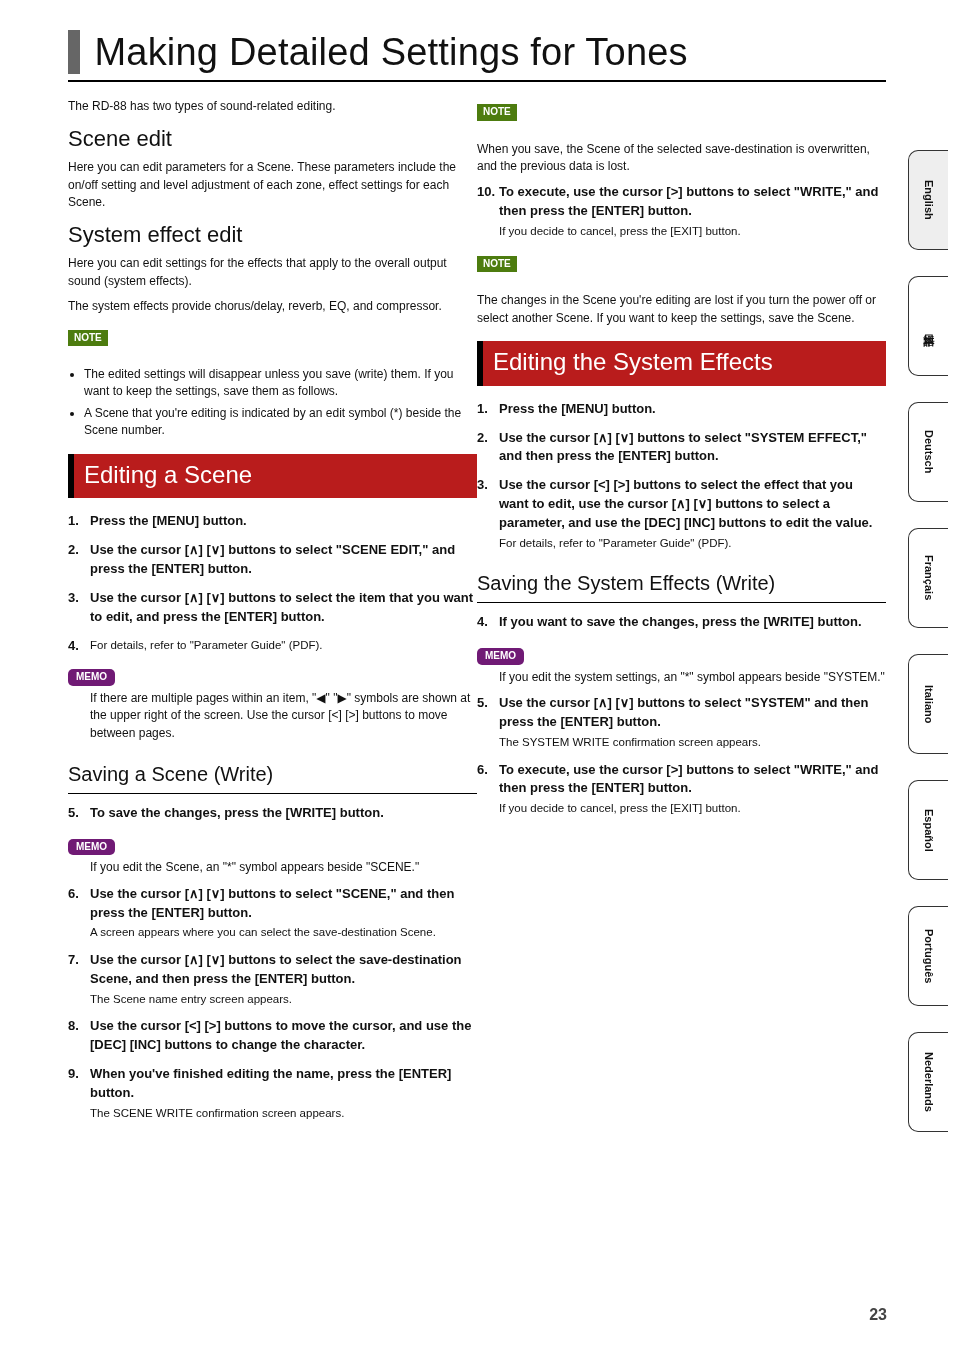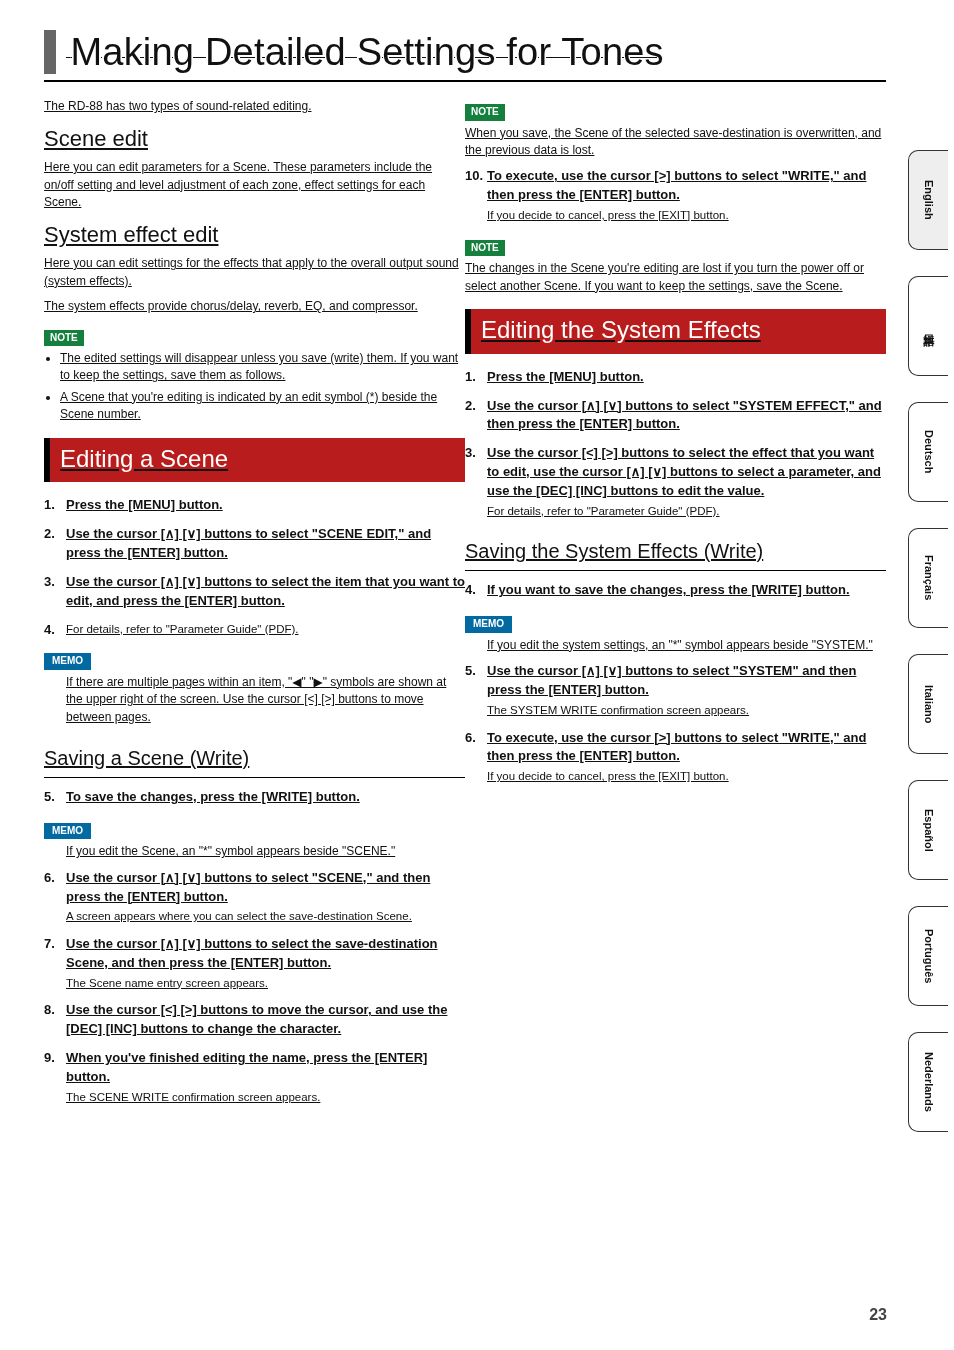--- a/index.html
+++ b/index.html
@@ -1,26 +1,26 @@
 <!DOCTYPE html>
 <html><head>
 <meta charset="utf-8">
 <style>
   * { box-sizing: border-box; margin: 0; padding: 0; }
   html, body { width: 954px; background: #fff; font-family: "Helvetica Neue", Arial, sans-serif; color: #111; }
-  .page { position: relative; width: 954px; min-height: 1350px; padding: 30px 68px 30px 44px; text-decoration: underline; }
+  .page { position: relative; width: 954px; min-height: 1350px; padding: 30px 68px 30px 68px; }
   .title-wrap { border-bottom: 2px solid #000; margin-bottom: 16px; padding-bottom: 6px; }
   .title-wrap .bar { display: inline-block; width: 12px; height: 44px; background: #666; vertical-align: middle; margin-right: 10px; }
   h1 { display: inline; font-size: 38px; font-weight: 400; vertical-align: middle; letter-spacing: 0.2px; }
   .cols { display: flex; }
   .col { flex: 1; font-size: 12px; line-height: 1.45; }
   .col p { margin-bottom: 8px; }
   h3.sub { font-size: 22px; font-weight: 400; margin: 8px 0 4px 0; font-family: "Helvetica Neue", Arial, sans-serif; }
-  .note-label { display: inline-block; background: #15803d; color: #fff; font-size: 10px; font-weight: 700; padding: 1px 6px; margin: 6px 0 4px 0; }
-  .memo-label { display: inline-block; background: #0369a1; color: #fff; font-size: 10px; font-weight: 700; padding: 1px 8px; margin: 6px 0 4px 0; border-radius: 0; }
+  .note-label { display: inline-block; background: #4d7c0f; color: #fff; font-size: 10px; font-weight: 700; padding: 1px 6px; margin: 6px 0 20px 0; }
+  .memo-label { display: inline-block; background: #701a75; color: #fff; font-size: 10px; font-weight: 700; padding: 1px 8px; margin: 6px 0 4px 0; border-radius: 5px; }
   ul.bul { list-style: disc; padding-left: 16px; margin-bottom: 8px; }
   ul.bul li { margin-bottom: 4px; }
   h2.sect { background: #b91c1c; color: #fff; font-size: 24px; font-weight: 400; padding: 4px 10px 6px 10px; margin: 14px 0 14px 0; border-left: 6px solid #000; }
   h2.sub-sect { font-size: 20px; font-weight: 400; border-bottom: 1px solid #000; padding: 4px 0 4px 0; margin: 14px 0 10px 0; }
   ol.steps { list-style: none; padding: 0; }
   ol.steps li { margin-bottom: 10px; padding-left: 22px; position: relative; }
   ol.steps li .num { position: absolute; left: 0; top: 0; font-weight: 700; font-size: 13px; }
   ol.steps li .step-text { font-weight: 700; font-size: 13px; display: block; }
   ol.steps li .step-sub { font-weight: 400; font-size: 11.5px; display: block; margin-top: 2px; }
   .indent { padding-left: 22px; }

